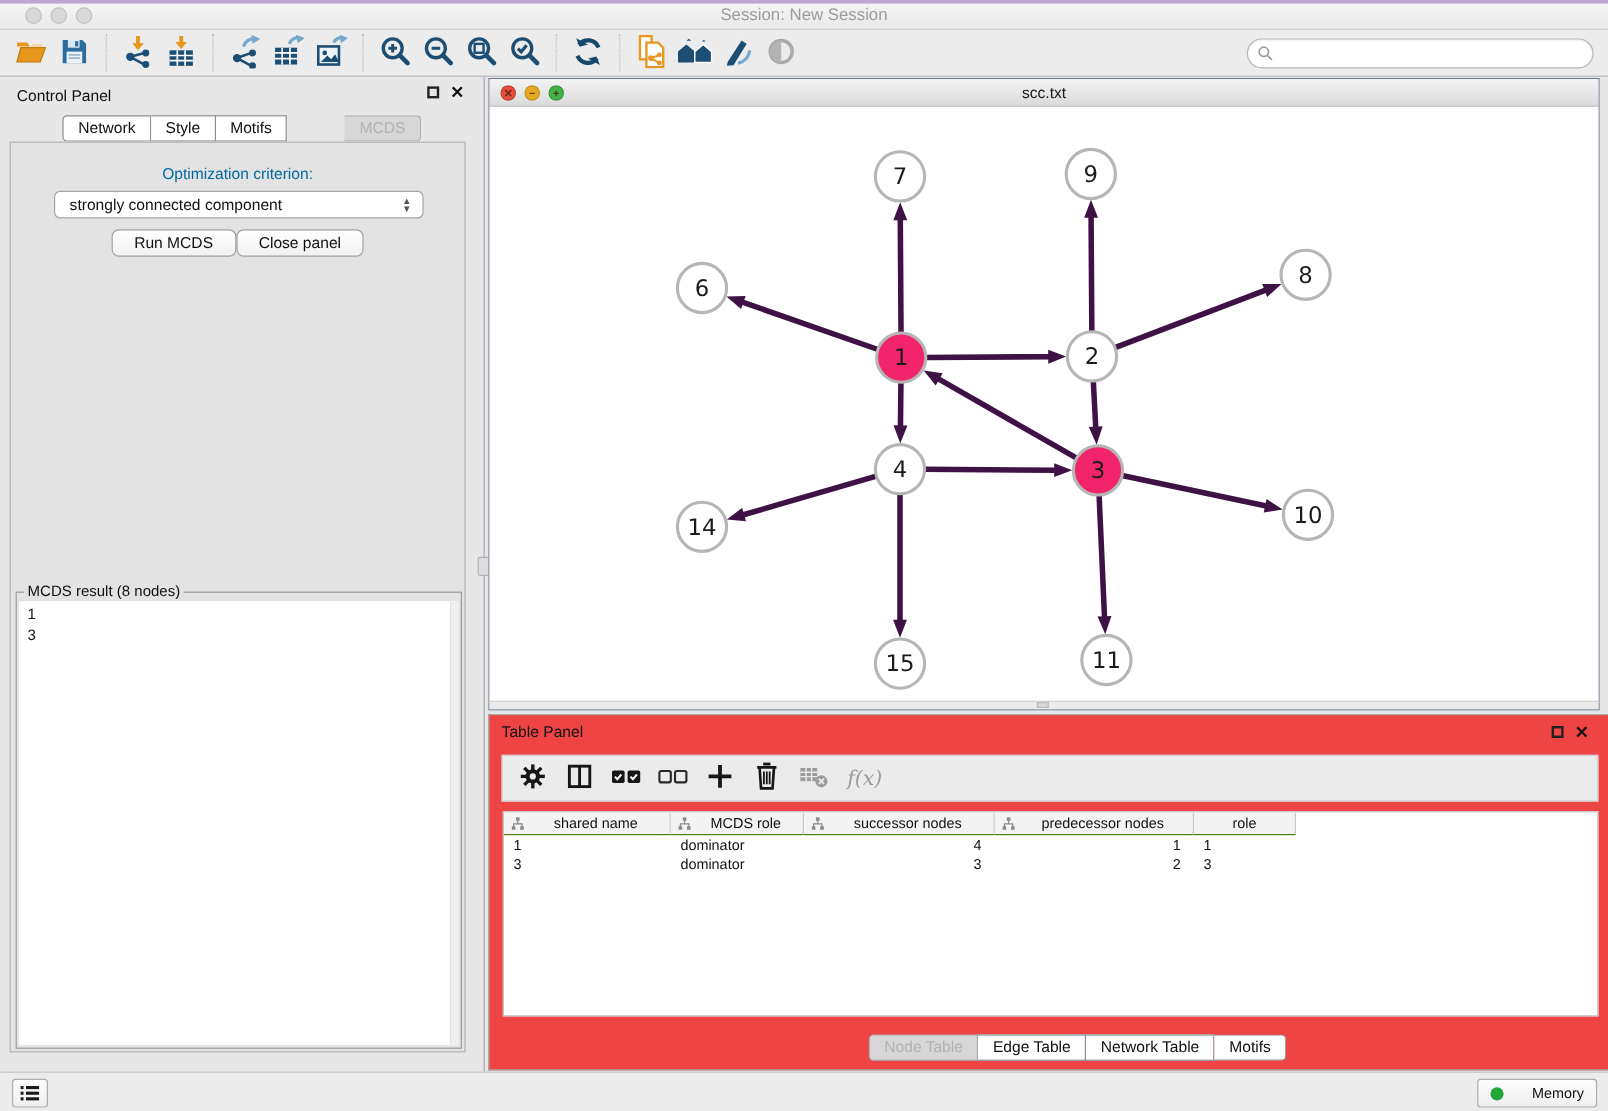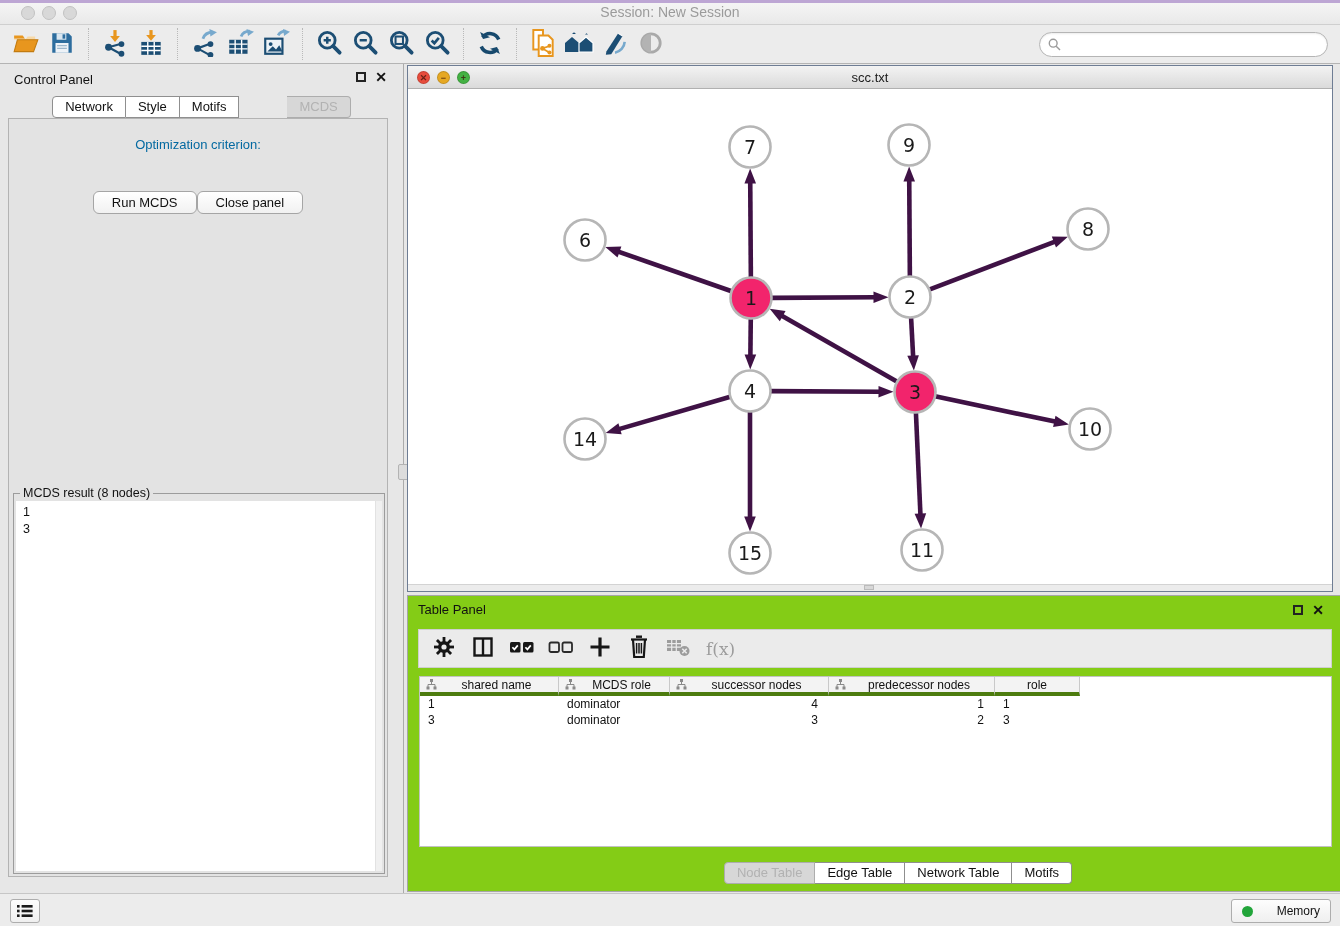--- a/index.html
+++ b/index.html
@@ -72,31 +72,31 @@
   .netwin-title .name { position:absolute; left:0; right:0; top:4px; text-align:center; font-size:13px; color:#1a1a1a; }
   .tl { position:absolute; top:5px; display:flex; gap:7px; left:9px; }
   .tl span { width:13px; height:13px; border-radius:50%; display:inline-flex; align-items:center; justify-content:center;
     font-size:9px; font-weight:700; color:rgba(60,20,10,.75); border:1px solid rgba(0,0,0,.15); }
   .tl .r { background:#e74c3c; } .tl .y { background:#e6a823; } .tl .g { background:#43b143; }
   .net-canvas { position:absolute; left:0; top:23px; width:924px; height:496px; background:#fff; }
   .net-bottom { position:absolute; left:0; bottom:0; height:7px; right:0; background:#ececec; border-top:1px solid #d3d3d3; }
   .hhandle { position:absolute; left:456px; bottom:1px; width:10px; height:5px; background:#d8d8d8; border:1px solid #bbb; }
 
   
-  .tpanel { position:absolute; left:407px; top:531px; right:0; height:297px; background:#84cc16;
+  .tpanel { position:absolute; left:407px; top:531px; right:0; height:297px; background:#ef4444;
     border:1px solid #a6a6a6; border-right:none; }
   .tpanel .panel-icons { right:16px; }
   .tp-toolbar { position:absolute; left:10px; right:8px; top:33px; height:39px; background:#ebebeb;
     border:1px solid #cfcfcf; display:flex; align-items:center; padding-left:10px; gap:9px; }
   .tp-btn { width:30px; height:30px; display:flex; align-items:center; justify-content:center; background:none; border:none; cursor:pointer; }
-  .fx { font-family:"DejaVu Serif", serif; font-size:17px; color:#9c9c9c; margin-left:4px;text-align:center; }
+  .fx { font-family:"DejaVu Serif", serif; font-style:italic; font-size:17px; color:#9c9c9c; margin-left:4px;text-align:center; }
 
   .dtable { position:absolute; left:11px; right:8px; top:80px; height:171px; background:#fff; border:1px solid #c2c2c2; overflow:hidden; }
   .thead { display:flex; height:19px; }
-  .th { background:#f3f3f3; border-bottom:4px solid #4d7c0f; border-right:1px solid #c9c9c9; display:flex;
+  .th { background:#f3f3f3; border-bottom:1px solid #4d7c0f; border-right:1px solid #c9c9c9; display:flex;
     align-items:center; font-size:12px; color:#111; padding:0 4px; }
   .th .lbl { flex:1; text-align:center; }
   .trow { display:flex; height:16px; }
   .td { font-size:12px; color:#111; display:flex; align-items:center; padding:0 8px; }
   .td.r { justify-content:flex-end; padding-right:11px; }
 
   .tp-tabs { position:absolute; bottom:7px; left:0; right:0; display:flex; justify-content:center; }
 
   
   .statusbar { position:absolute; bottom:0; left:0; right:0; height:33px; background:#ececec; border-top:1px solid #c6c6c6; }
@@ -290,20 +290,27 @@
       </div>
       <div class="cp-tabs" id="cp-tabs">
           <div class="tab">Network</div>
           <div class="tab">Style</div>
           <div class="tab">Motifs</div>
           <div class="tab selected">MCDS</div>
         </div>
 
       <div class="cp-body">
         <div class="opt-label">Optimization criterion:</div>
+        <div class="opt-select">
+          <span>strongly connected component</span>
+          <span class="stepper">
+              <span>▲</span>
+              <span>▼</span>
+            </span>
+        </div>
         <div class="cp-buttons">
           <button class="pushbtn">Run MCDS</button>
           <button class="pushbtn">Close panel</button>
         </div>
 
         <div class="result-box">
           <div class="result-legend">MCDS result (8 nodes)</div>
           <div class="result-text" id="result-lines">
             <div class="result-scroll"></div>
           <div>1</div>

